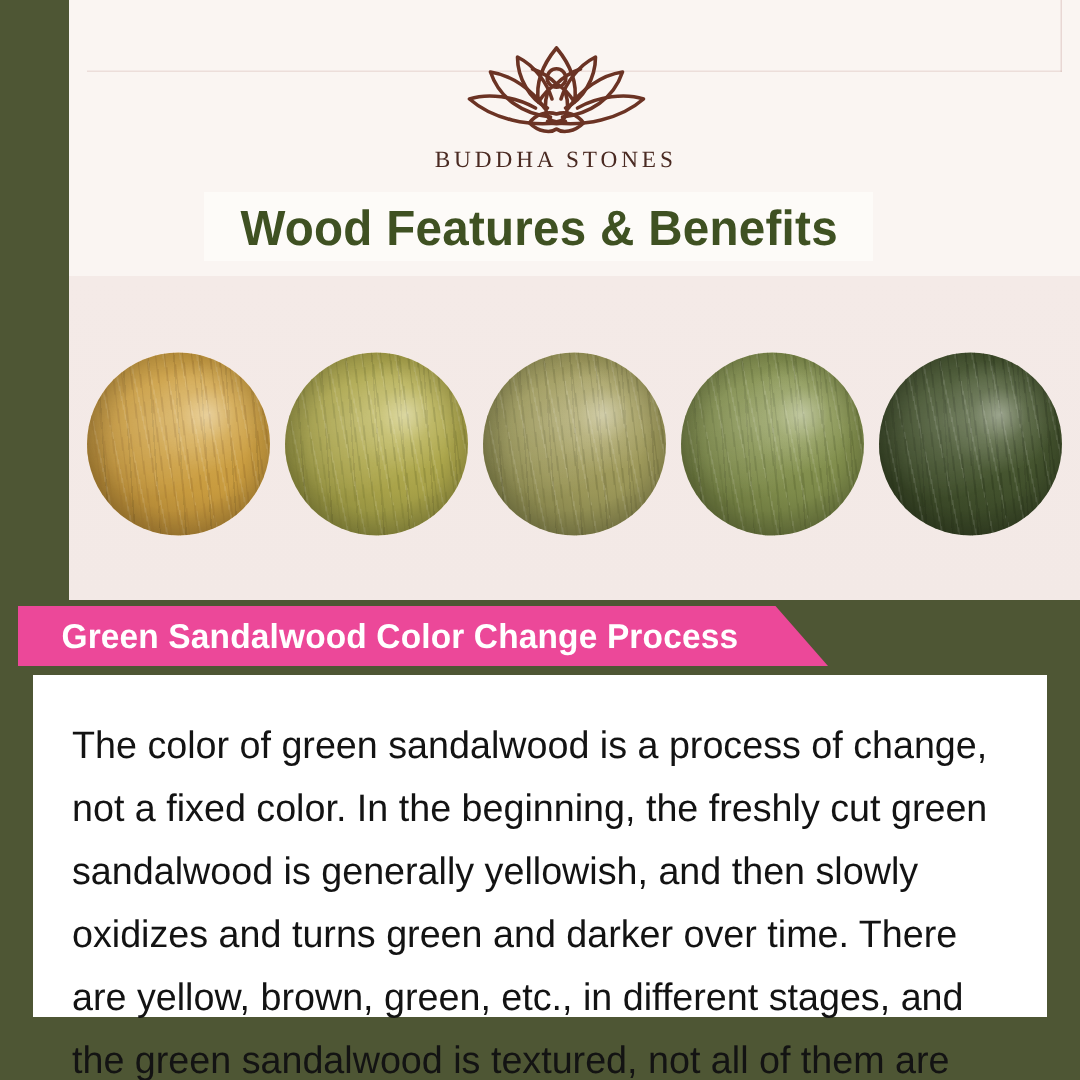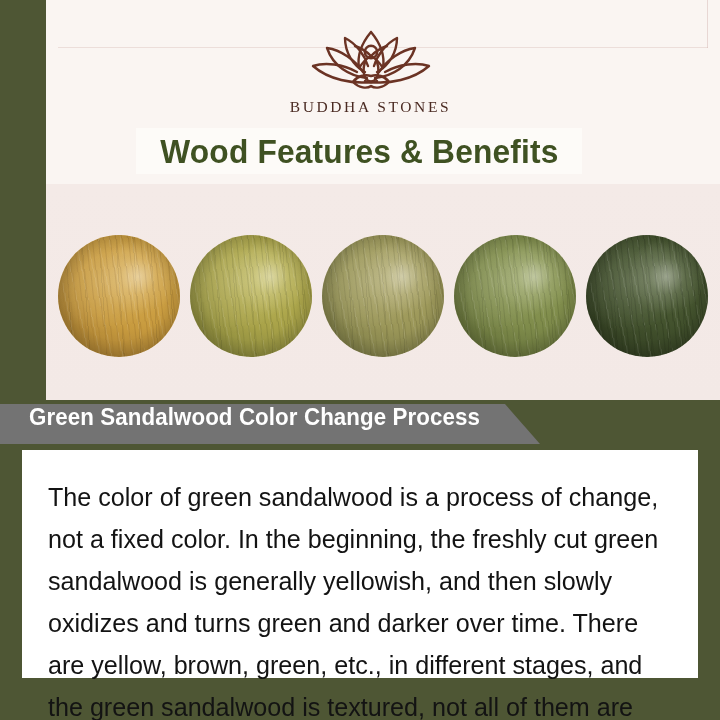--- a/index.html
+++ b/index.html
@@ -82,24 +82,24 @@
   .bead .shade{
     position:absolute;inset:0;border-radius:50%;
     background:
       radial-gradient(circle at 66% 34%, rgba(255,255,255,.40) 0%, rgba(255,255,255,.12) 16%, rgba(255,255,255,0) 34%),
       radial-gradient(circle at 36% 38%, rgba(255,255,255,.16) 0%, rgba(255,255,255,0) 48%),
       radial-gradient(circle at 50% 50%, rgba(0,0,0,0) 52%, rgba(0,0,0,.20) 84%, rgba(0,0,0,.42) 100%);
   }
 
   
   .ribbon{
-    position:absolute;left:0;top:404px;width:540px;height:40px;
-    background:#737373;
+    position:absolute;left:12px;top:404px;width:540px;height:40px;
+    background:#ec4899;
     clip-path:polygon(0 0, 505px 0, 540px 100%, 0 100%);
-    display:flex;
+    display:flex;align-items:center;
   }
   .ribbon-text{
     margin-left:22px;
     font-family:"Liberation Sans Narrow","Liberation Sans", sans-serif;
     font-weight:700;font-size:23px;color:#ffffff;letter-spacing:.1px;
     white-space:nowrap;transform:scaleX(.97);
   }
 
   
   .panel-body{

